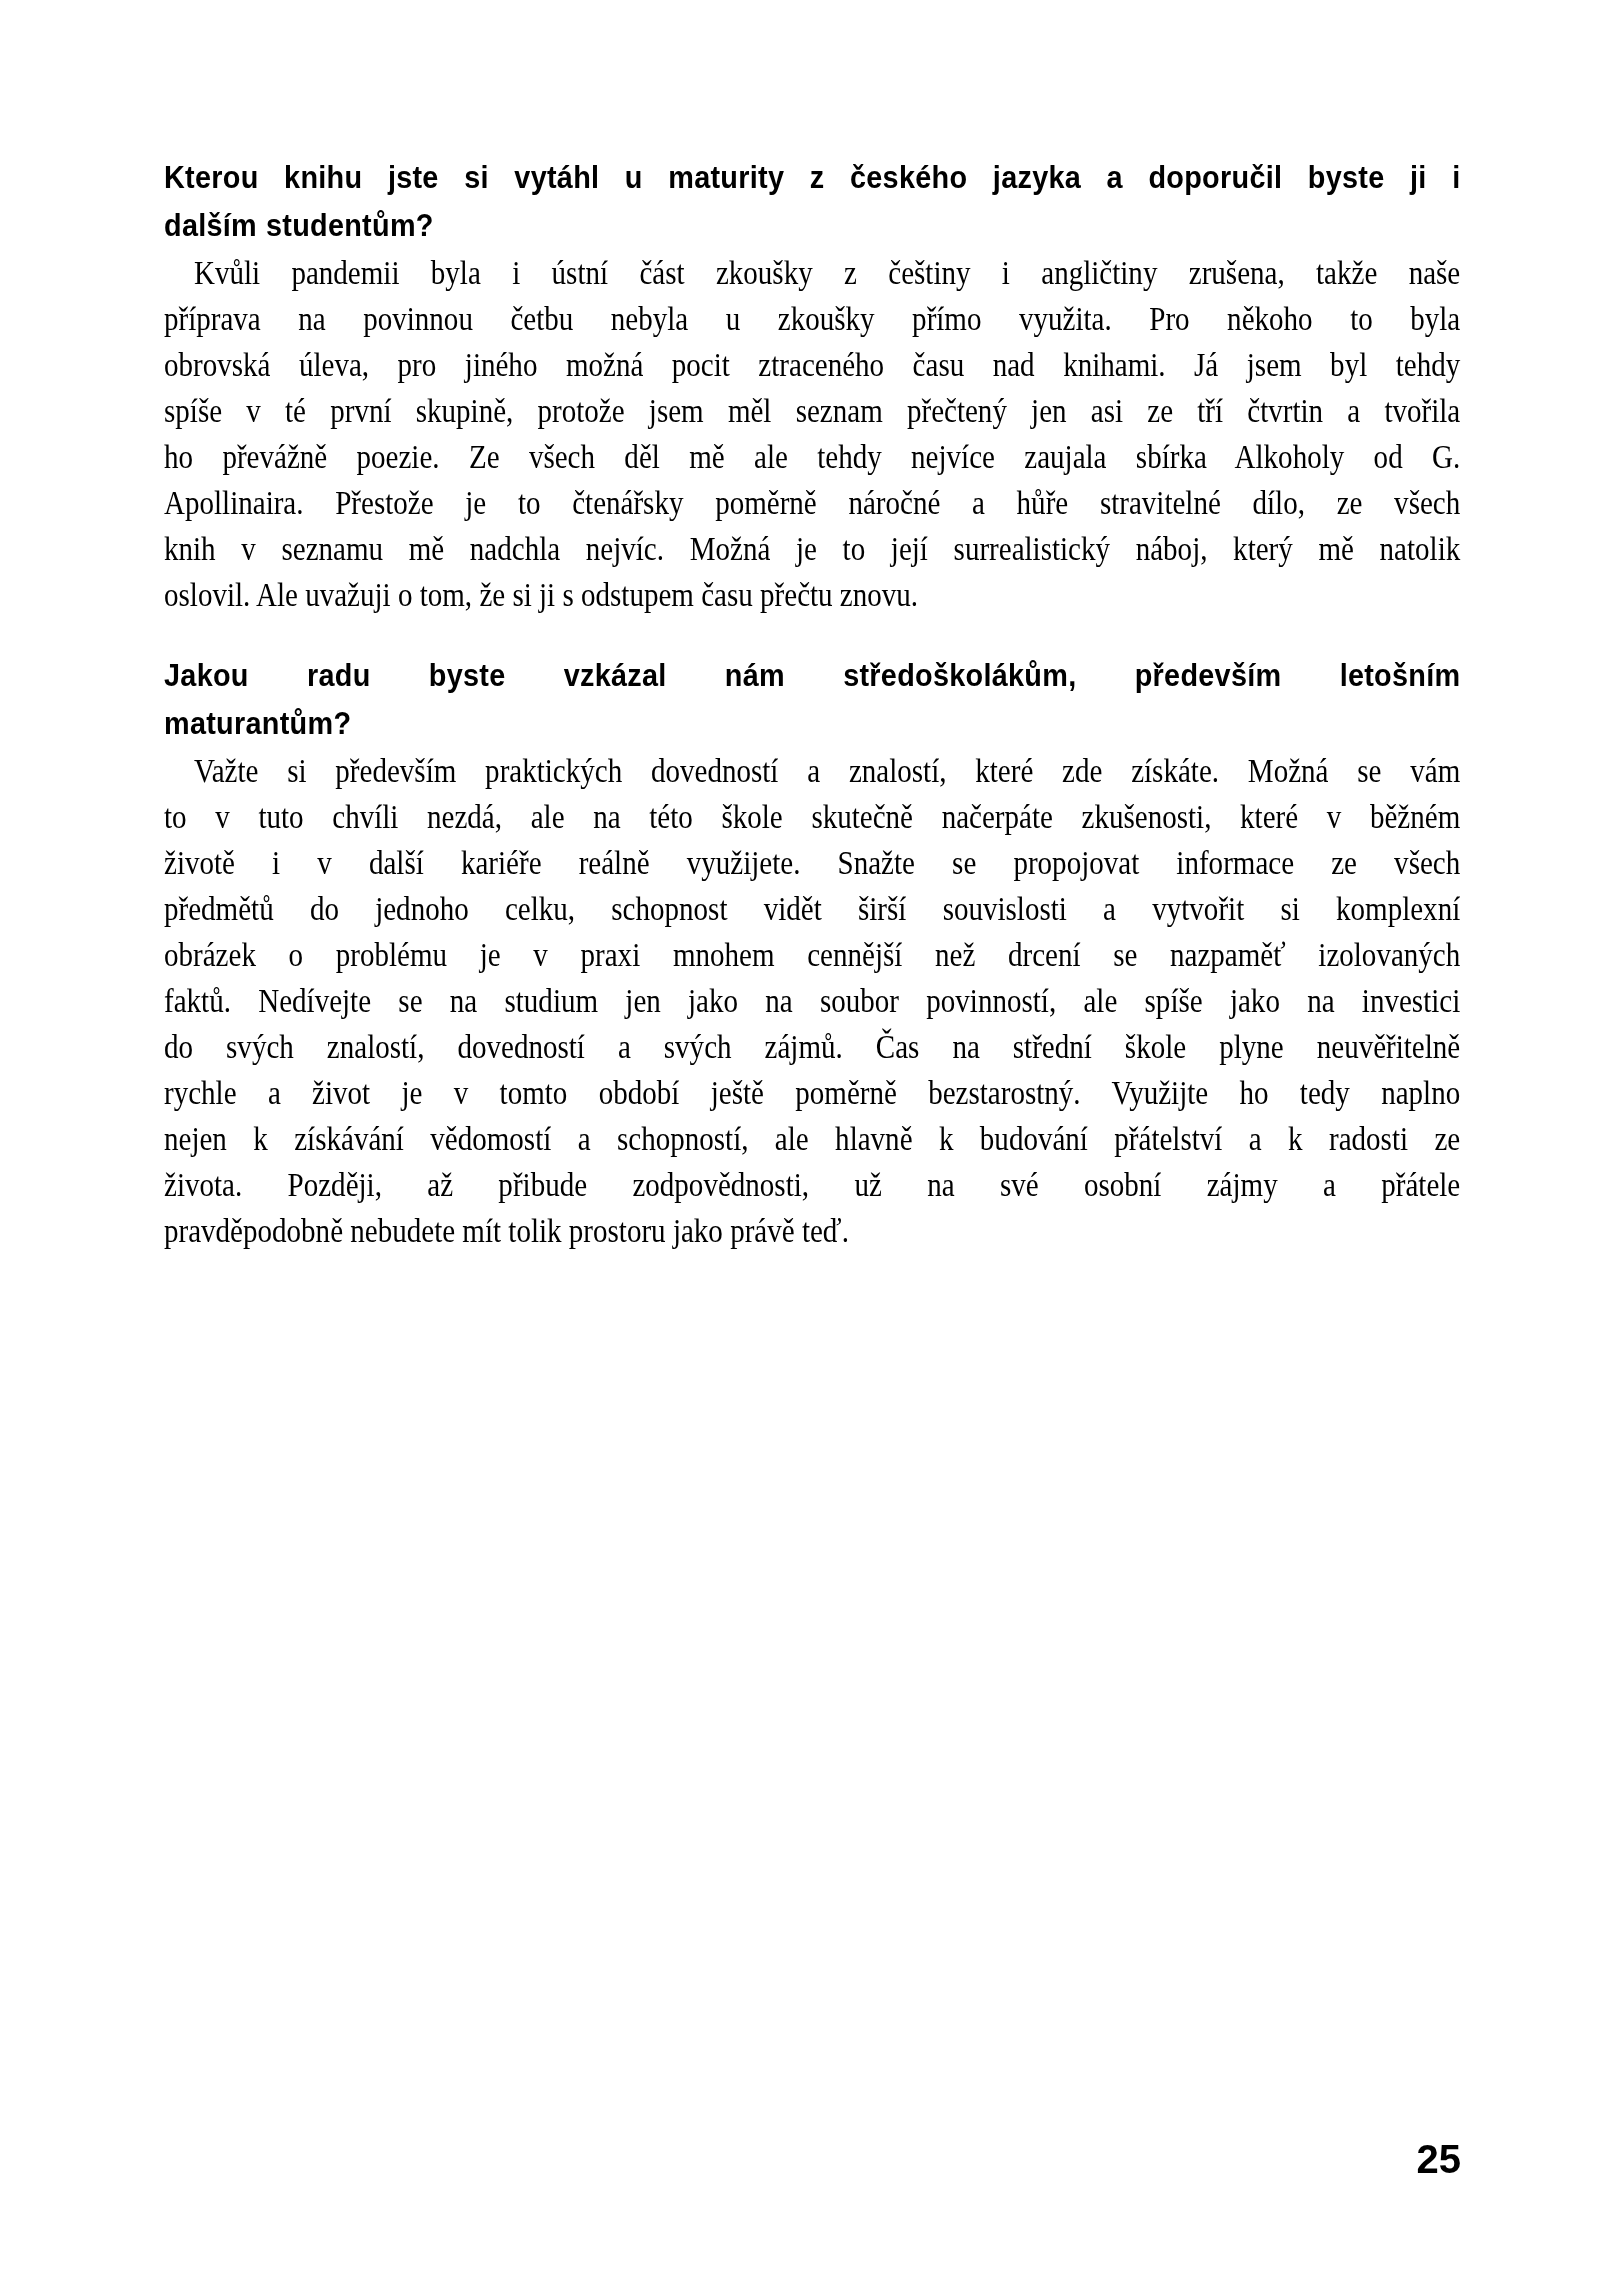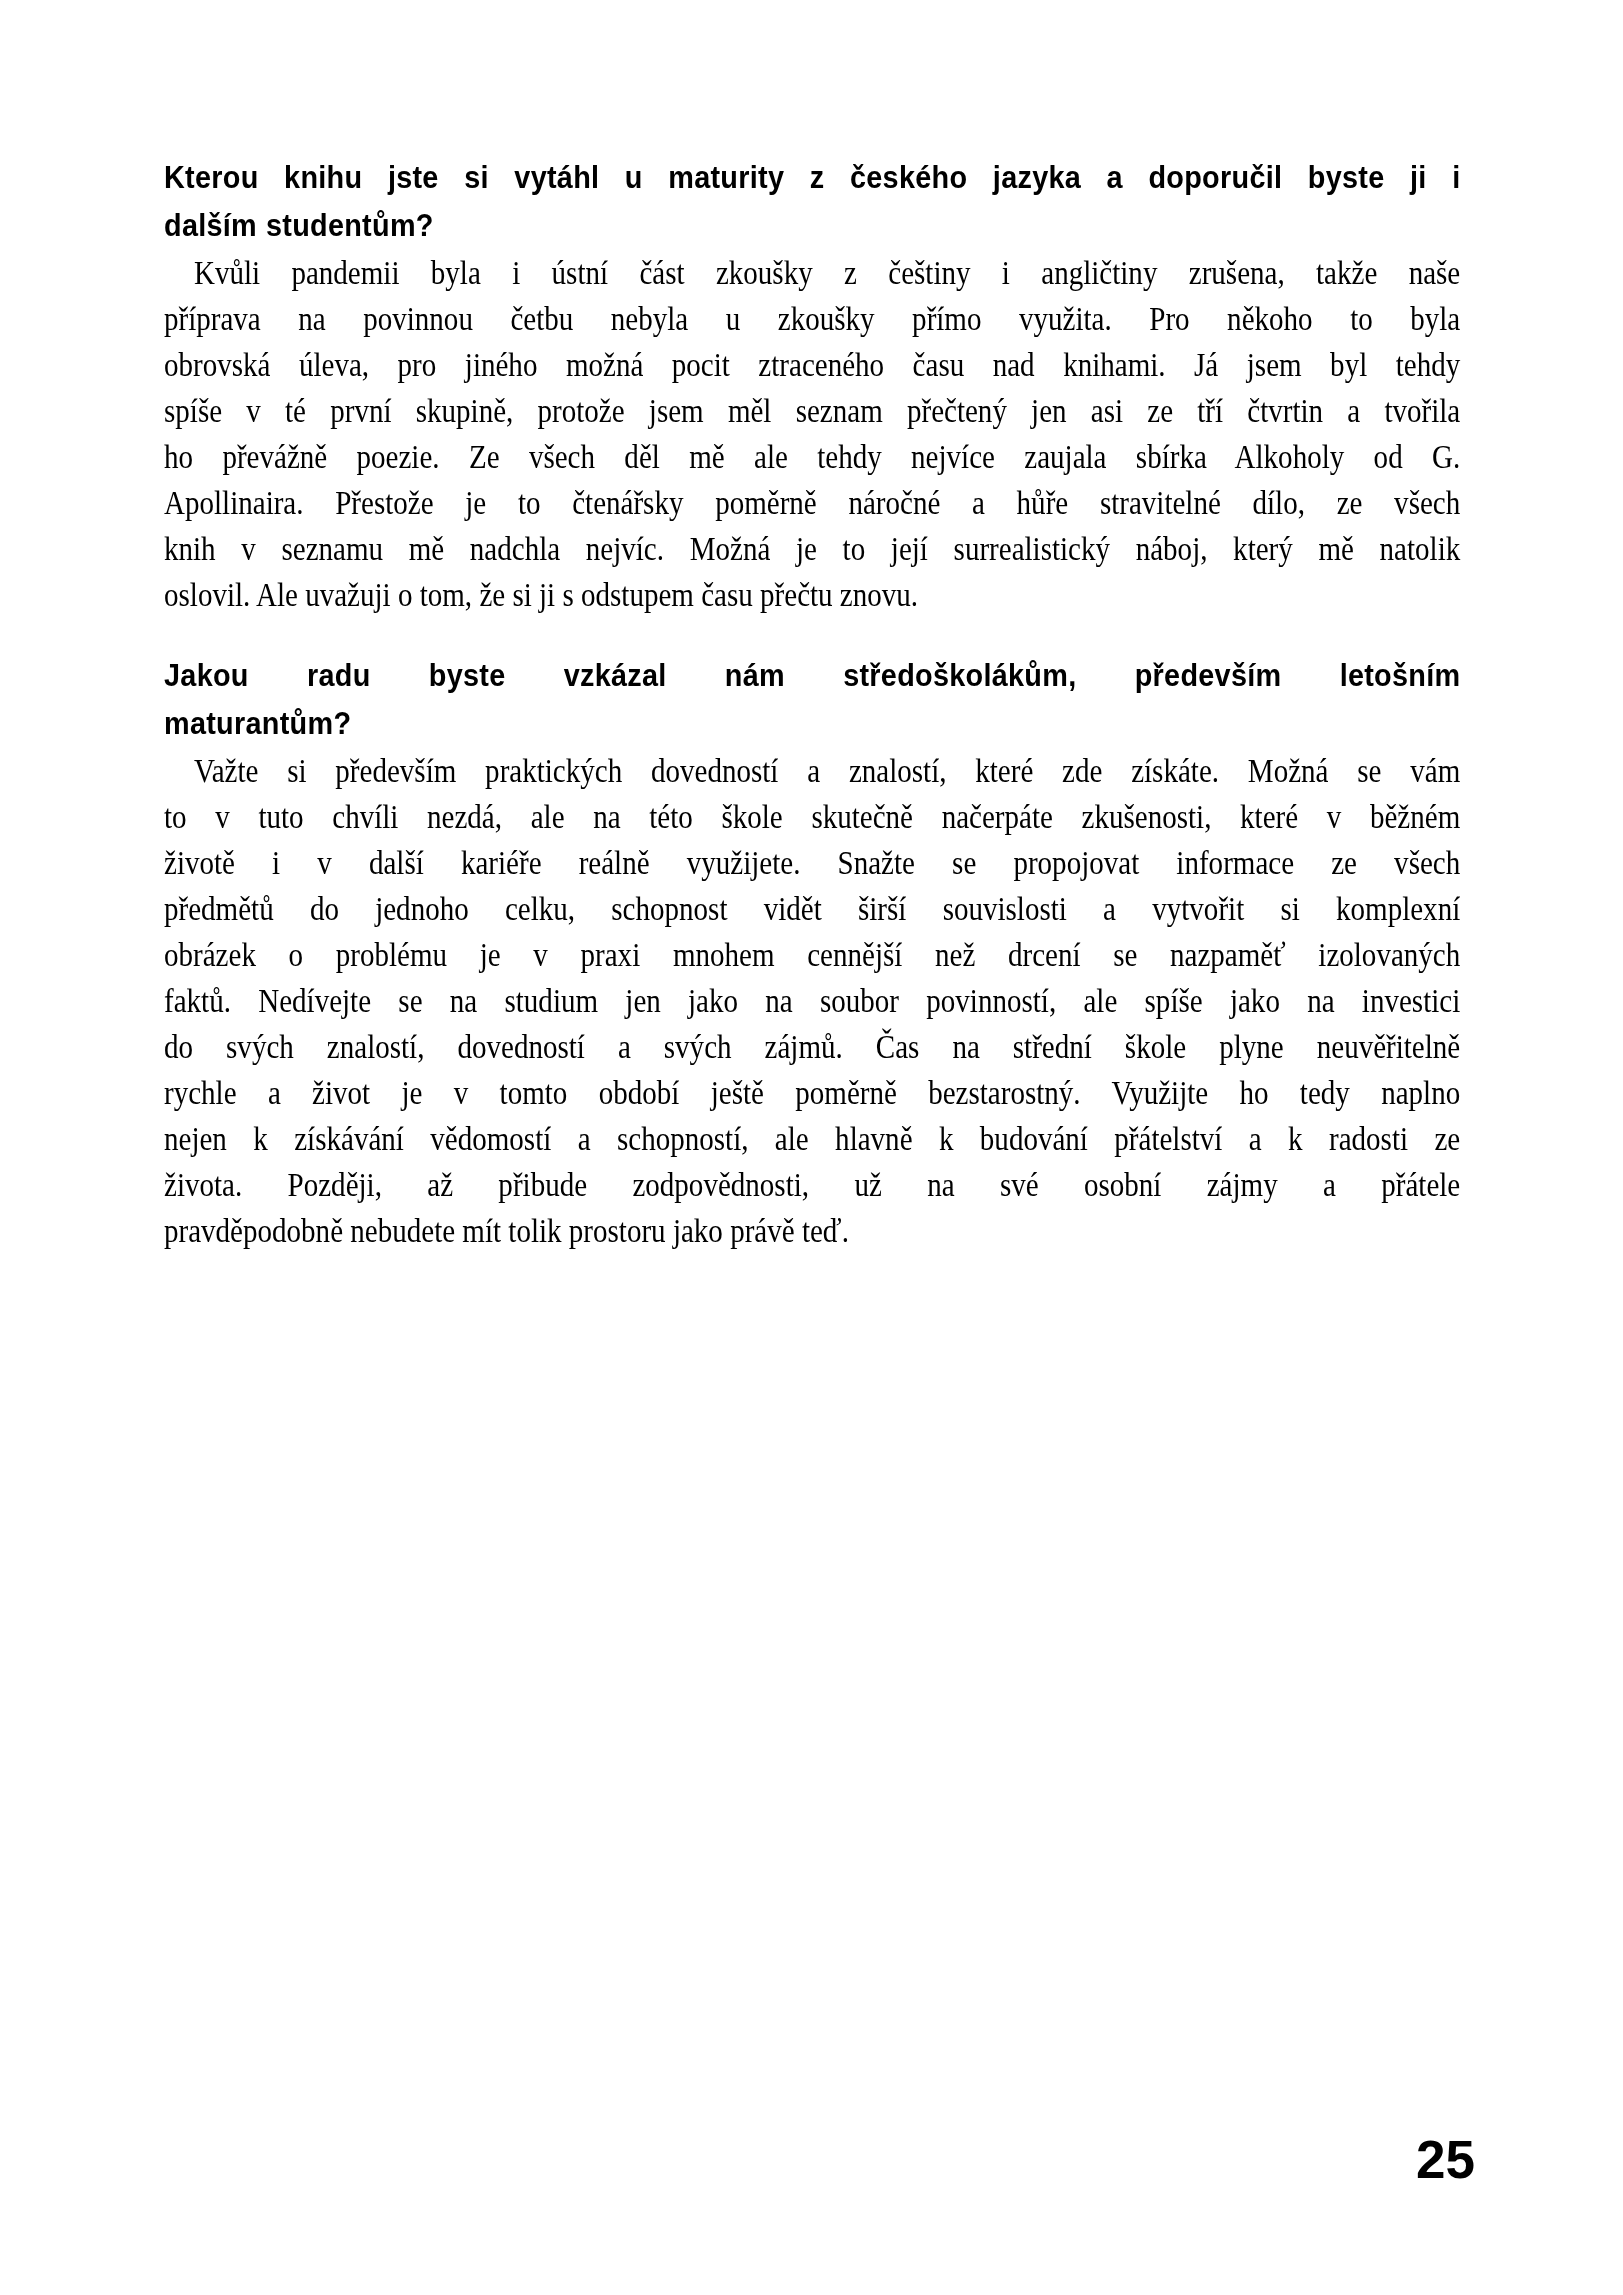--- a/index.html
+++ b/index.html
@@ -74,25 +74,25 @@
     white-space: normal;
   }
   .body-par .ln.first {
     text-indent: 34px;
   }
   .gap-before-head-2 { height: 34px; }
 
   
   .page-number {
     position: absolute;
-    right: 148px;
+    right: 162px;
     top: 2130px;
     font-family: "Liberation Sans", sans-serif;
     font-weight: bold;
-    font-size: 53px;
+    font-size: 40px;
     line-height: 59px;
     color: #000000;
     text-align: left;
   }
 </style>
 </head>
 <body>
 
 <div class="page">
 

